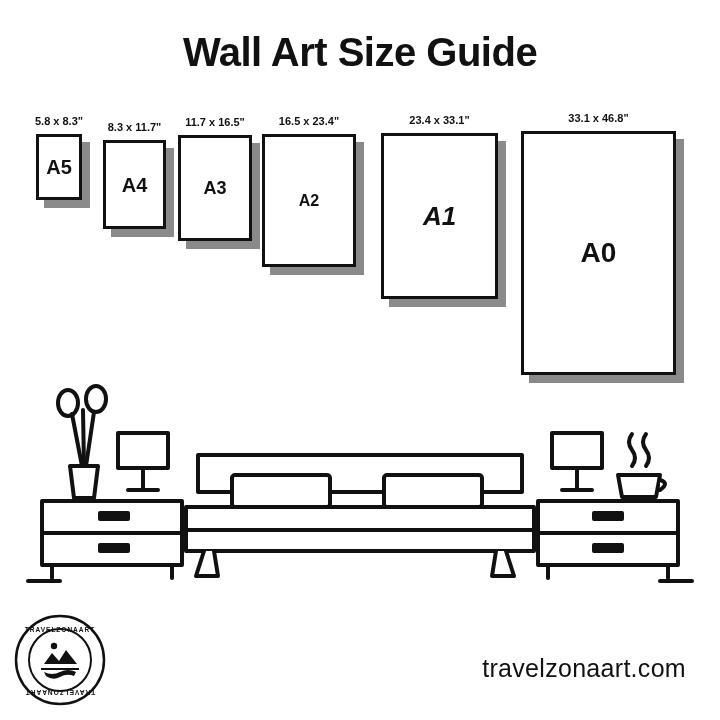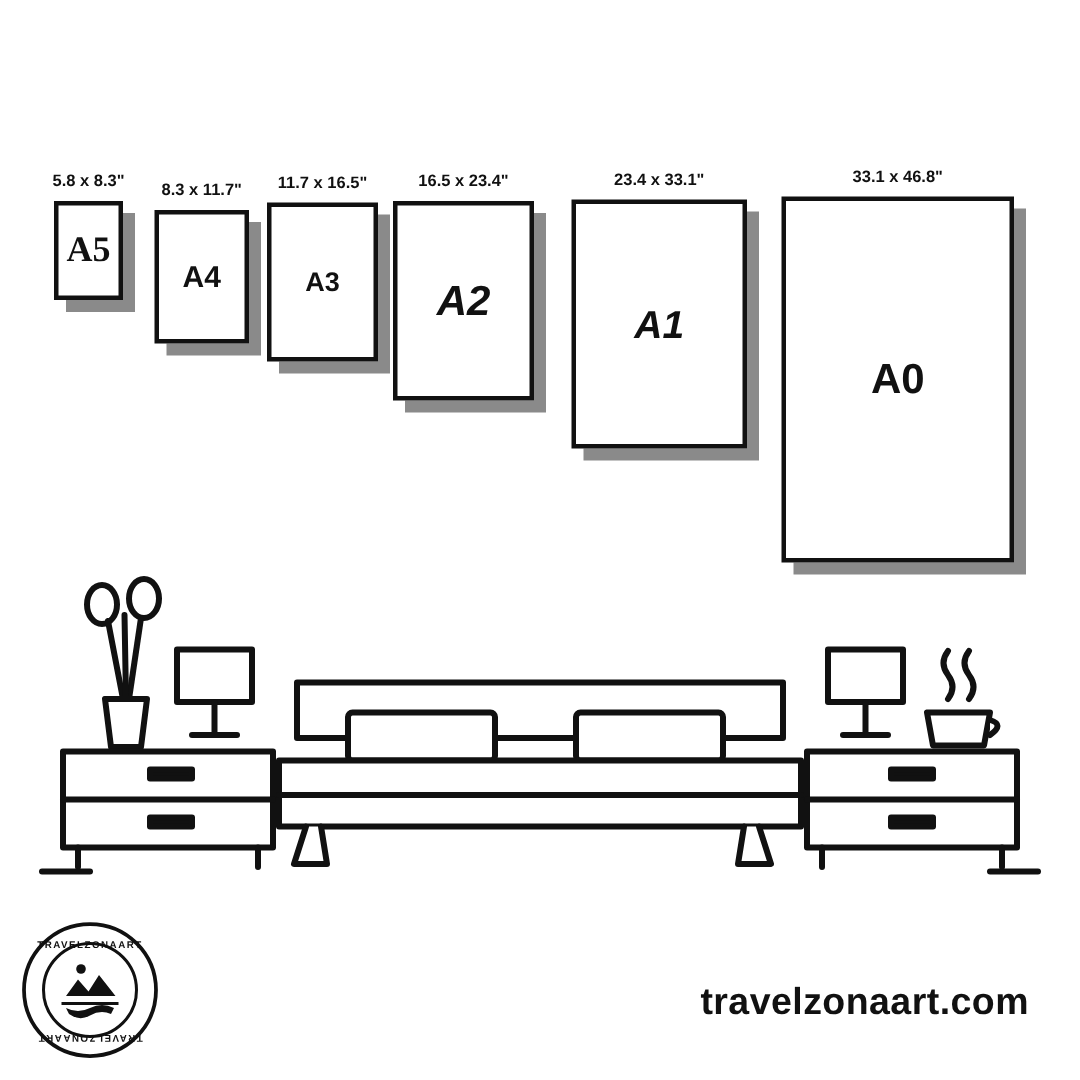--- a/index.html
+++ b/index.html
@@ -66,58 +66,59 @@
   .scene { position:absolute; left:0; top:370px; width:720px; height:240px; }
   .scene svg { display:block; }
 
   
   .logo { position:absolute; left:14px; top:614px; width:92px; height:92px; }
   .site {
     position:absolute;
     right:34px;
     top:654px;
     font-size:25px;
-    font-weight:bold;
+    font-weight:normal;
     letter-spacing:0.3px;
     color:#111;
   }
 </style>
 </head>
 <body>
 
 <div id="stage">
 
+  <div class="title">Wall Art Size Guide</div>
 
   <div id="frames">
       <div class="frame-wrap" style="left: 36px; top: 134px; width: 46px; height: 66px;">
         <div class="dim-label">5.8 x 8.3"</div>
         <div class="frame-shadow" style="background: rgb(138, 138, 138);"></div>
         <div class="frame-box">
-          <span class="frame-label" style="font-size: 24px; font-family: Liberation Serif, serif;">A5</span>
+          <span class="frame-label" style="font-size: 20px;">A5</span>
         </div>
       </div>
       <div class="frame-wrap" style="left: 103px; top: 140px; width: 63px; height: 89px;">
         <div class="dim-label">8.3 x 11.7"</div>
         <div class="frame-shadow" style="background: rgb(138, 138, 138);"></div>
         <div class="frame-box">
           <span class="frame-label" style="font-size: 20px; text-align: right;">A4</span>
         </div>
       </div>
       <div class="frame-wrap" style="left: 178px; top: 135px; width: 74px; height: 106px;">
         <div class="dim-label">11.7 x 16.5"</div>
         <div class="frame-shadow" style="background: rgb(138, 138, 138);"></div>
         <div class="frame-box">
           <span class="frame-label" style="font-size: 18px;">A3</span>
         </div>
       </div>
       <div class="frame-wrap" style="left: 262px; top: 134px; width: 94px; height: 133px;">
         <div class="dim-label">16.5 x 23.4"</div>
         <div class="frame-shadow" style="background: rgb(138, 138, 138);"></div>
         <div class="frame-box">
-          <span class="frame-label" style="font-size: 28px; font-style: italic;">A2</span>
+          <span class="frame-label" style="font-size: 16px;">A2</span>
         </div>
       </div>
       <div class="frame-wrap" style="left: 381px; top: 133px; width: 117px; height: 166px;">
         <div class="dim-label">23.4 x 33.1"</div>
         <div class="frame-shadow" style="background: rgb(138, 138, 138);"></div>
         <div class="frame-box">
           <span class="frame-label" style="font-size: 26px; font-style: italic;">A1</span>
         </div>
       </div>
       <div class="frame-wrap" style="left: 521px; top: 131px; width: 155px; height: 244px;">

